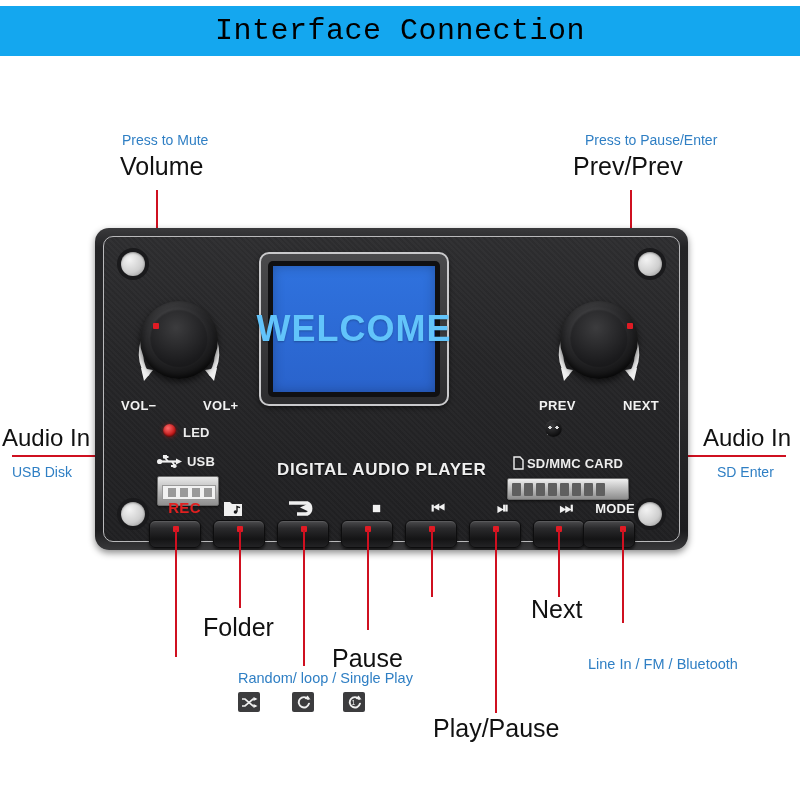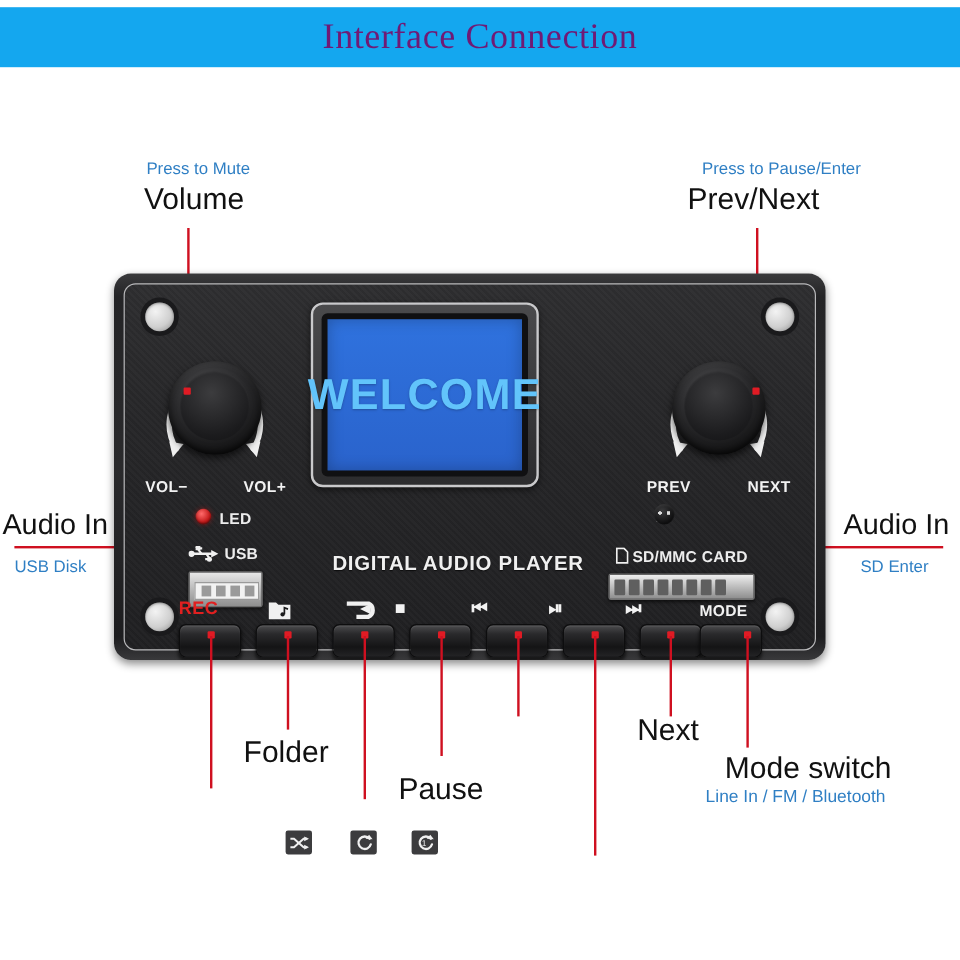--- a/index.html
+++ b/index.html
@@ -12,24 +12,24 @@
   }
   #stage{position:absolute;left:0;top:0;width:800px;height:800px;}
 
   
   .banner{
     position:absolute;left:0;top:6px;width:800px;height:50px;
     background:#14a7ef;
     display:flex;align-items:center;justify-content:center;
   }
   .banner-title{
-    color:#701a75;
+    color:#000000;
     font-size:30px;
     letter-spacing:.5px;
-    font-family:Liberation Serif, serif;
+    font-family:Liberation Mono, monospace;
   }
 
   
   .anno{position:absolute;white-space:nowrap;}
   .anno.dark{color:#111;font-size:22px;}
   .anno.blue{color:#2f7fc4;font-size:14px;}
   .anno.blue14{color:#2f7fc4;font-size:14.5px;}
 
   
   .vline{position:absolute;width:1.6px;background:#cf1020;}
@@ -156,21 +156,21 @@
   
   .btn{
     position:absolute;width:52px;height:28px;border-radius:6px;
     background:linear-gradient(180deg,#4c4c4e 0%,#2a2a2c 28%,#141415 70%,#232325 100%);
     box-shadow:0 2px 3px rgba(0,0,0,.6), inset 0 1px 1px rgba(255,255,255,.1);
     border:1px solid #0d0d0e;box-sizing:border-box;
   }
   .btn-cap{position:absolute;left:-4px;top:-3px;width:58px;height:33px;border-radius:7px;
     background:linear-gradient(180deg,#4a4a4c,#1a1a1c);opacity:.45;z-index:-1;}
   .btn-icon{
-    position:absolute;color:#f2f2f2;font-size:14px;text-align:left;width:52px;
+    position:absolute;color:#f2f2f2;font-size:14px;text-align:right;width:52px;
     font-weight:bold;line-height:16px;
   }
   .btn-icon.rec{color:#e02020;font-size:15px;letter-spacing:.4px;}
   .btn-icon.mode{font-size:13px;letter-spacing:.2px;}
 
   
   .chip{
     position:absolute;width:22px;height:20px;border-radius:2px;
     background:#3c3c3e;display:flex;align-items:center;justify-content:center;
   }
@@ -183,21 +183,21 @@
 
   <div class="banner">
     <div class="banner-title">Interface  Connection</div>
   </div>
 
   <div class="anno blue" style="left:122px;top:132px;">Press to Mute</div>
   <div class="anno dark" style="left:120px;top:152px;font-size:25px;">Volume</div>
   <div class="vline" style="left:156px;top:190px;height:136px;"></div>
 
   <div class="anno blue" style="left:585px;top:132px;">Press to Pause/Enter</div>
-  <div class="anno dark" style="left:573px;top:152px;font-size:25px;">Prev/Next</div>
+  <div class="anno dark" style="left:573px;top:152px;font-size:25px;">Prev/Prev</div>
   <div class="vline" style="left:630px;top:190px;height:136px;"></div>
 
   <div class="anno dark" style="left:2px;top:424px;font-size:24px;">Audio In</div>
   <div class="anno blue" style="left:12px;top:464px;">USB Disk</div>
   <div class="hline" style="left:12px;top:455px;width:158px;"></div>
   <div class="arrowL" style="left:166px;top:451px;"></div>
 
   <div class="anno dark" style="left:703px;top:424px;font-size:24px;">Audio In</div>
   <div class="anno blue" style="left:717px;top:464px;">SD Enter</div>
   <div class="hline" style="left:634px;top:455px;width:152px;"></div>
@@ -359,24 +359,25 @@
   <div class="vline" style="left:622px;top:530px;height:93px;"></div>
 
 
   <div class="anno dark" style="left:203px;top:613px;font-size:25px;">Folder</div>
 
   <div class="anno dark" style="left:332px;top:644px;font-size:25px;">Pause</div>
 
 
   <div class="anno dark" style="left:531px;top:595px;font-size:25px;">Next</div>
 
-
-  <div class="anno dark" style="left:604px;top:626px;font-size:25px;">Mode switch</div>
+  <div class="anno dark" style="left:433px;top:714px;font-size:25px;">Play/Pause</div>
+
   <div class="anno blue14" style="left:588px;top:656px;">Line In /  FM  / Bluetooth</div>
 
+  <div class="anno blue14" style="left:238px;top:670px;">Random/ loop / Single Play</div>
 
   <div class="chip" style="left:238px;top:692px;">
     <svg width="17" height="13" viewBox="0 0 17 13">
       <path d="M1 3 H4 L12 10 H15" stroke="#f0f0f0" stroke-width="1.7" fill="none"></path>
       <path d="M1 10 H4 L12 3 H15" stroke="#f0f0f0" stroke-width="1.7" fill="none"></path>
       <polygon points="16.5,3 12.5,1 12.5,5" fill="#f0f0f0"></polygon>
       <polygon points="16.5,10 12.5,8 12.5,12" fill="#f0f0f0"></polygon>
     </svg>
   </div>
 

